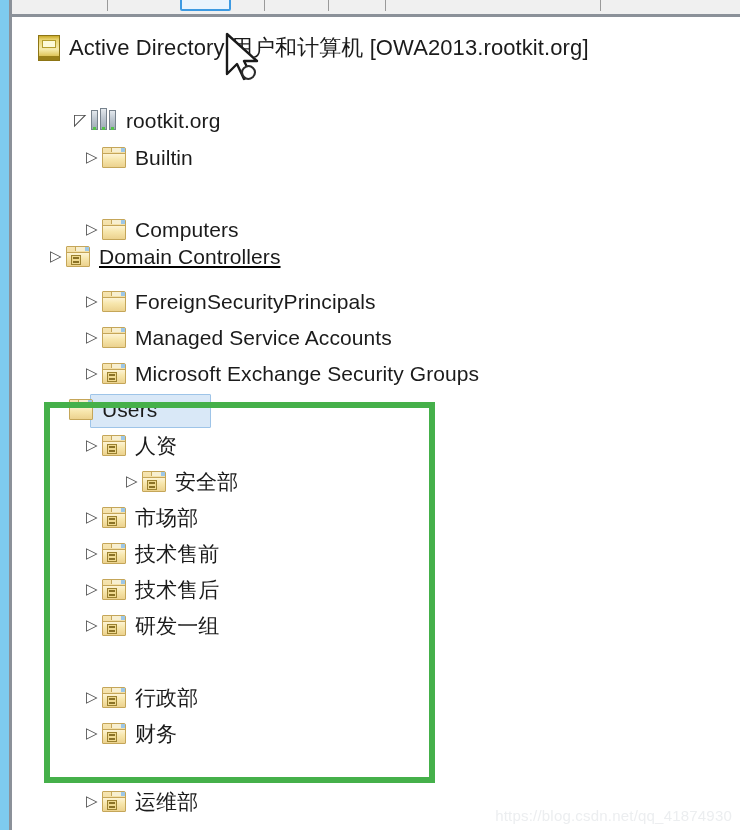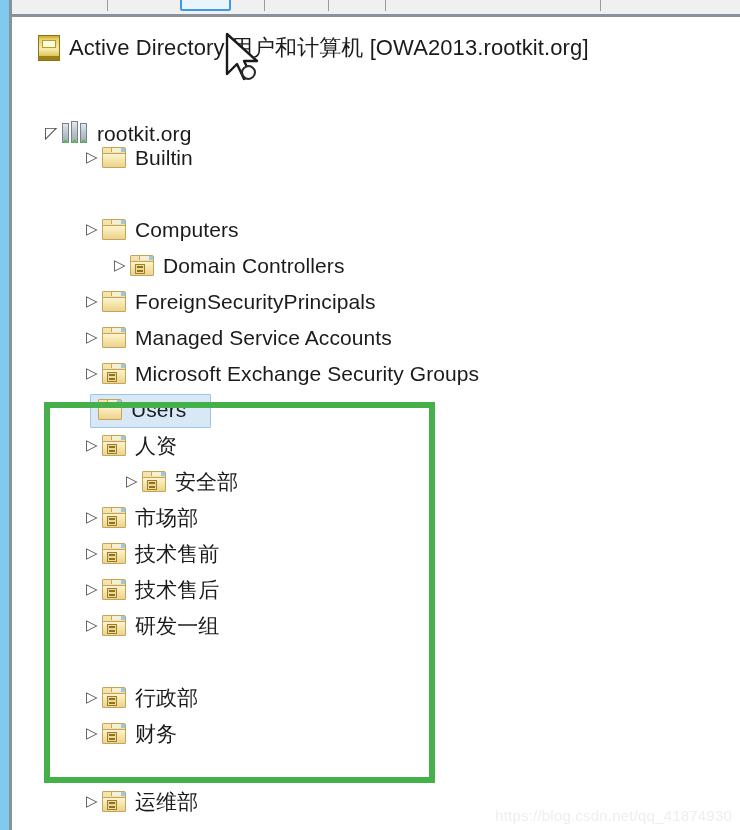--- a/index.html
+++ b/index.html
@@ -328,21 +328,21 @@
   <div id="tree">
       <div class="row" style="top: 14px; padding-left: 8px;">
         <span class="twisty none"></span>
         <span class="icon ic-adbook">
           <span class="spine"></span>
           <span class="page"></span>
           <span class="base"></span>
         </span>
         <span class="label root">Active Directory 用户和计算机 [OWA2013.rootkit.org]</span>
       </div>
-      <div class="row" style="top: 99px; padding-left: 32px;">
+      <div class="row" style="top: 86px; padding-left: 61px;">
         <span class="twisty expanded"></span>
         <span class="icon ic-domain">
           <span class="rack r1"></span>
           <span class="rack r2"></span>
           <span class="rack r3"></span>
           <span class="led l1"></span>
           <span class="led l2"></span>
           <span class="led l3"></span>
         </span>
         <span class="label">rootkit.org</span>
@@ -360,21 +360,21 @@
       <div class="row" style="top: 195px; padding-left: 72px;">
         <span class="twisty collapsed"></span>
         <span class="icon ic-folder">
           <span class="back"></span>
           <span class="tab"></span>
           <span class="strip"></span>
           <span class="front"></span>
         </span>
         <span class="label">Computers</span>
       </div>
-      <div class="row" style="top: 231px; padding-left: 100px;">
+      <div class="row" style="top: 222px; padding-left: 36px; text-decoration: underline;">
         <span class="twisty collapsed"></span>
         <span class="icon ic-folder ic-ou">
           <span class="back"></span>
           <span class="tab"></span>
           <span class="strip"></span>
           <span class="front"></span>
           <span class="glyph"></span>
         </span>
         <span class="label">Domain Controllers</span>
       </div>
@@ -402,21 +402,21 @@
         <span class="twisty collapsed"></span>
         <span class="icon ic-folder ic-ou">
           <span class="back"></span>
           <span class="tab"></span>
           <span class="strip"></span>
           <span class="front"></span>
           <span class="glyph"></span>
         </span>
         <span class="label">Microsoft Exchange Security Groups</span>
       </div>
-      <div class="row" id="row-users" style="top: 375px; padding-left: 68px;">
+      <div class="row" id="row-users" style="top: 375px; padding-left: 39px;">
         <div class="selbox" style="background: rgb(217, 232, 247); border-color: rgb(158, 196, 232);"></div>
         <span class="twisty none"></span>
         <span class="icon ic-folder">
           <span class="back"></span>
           <span class="tab"></span>
           <span class="strip"></span>
           <span class="front"></span>
         </span>
         <span class="label">Users</span>
       </div>

